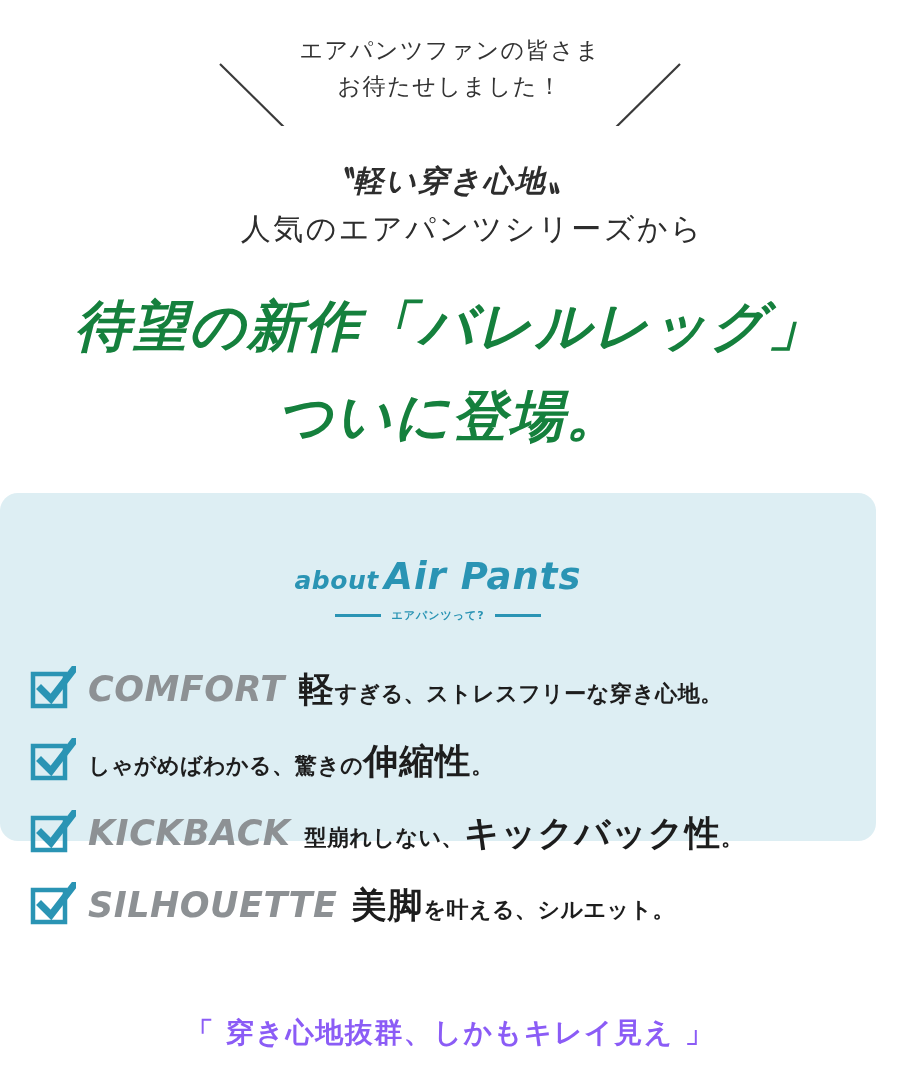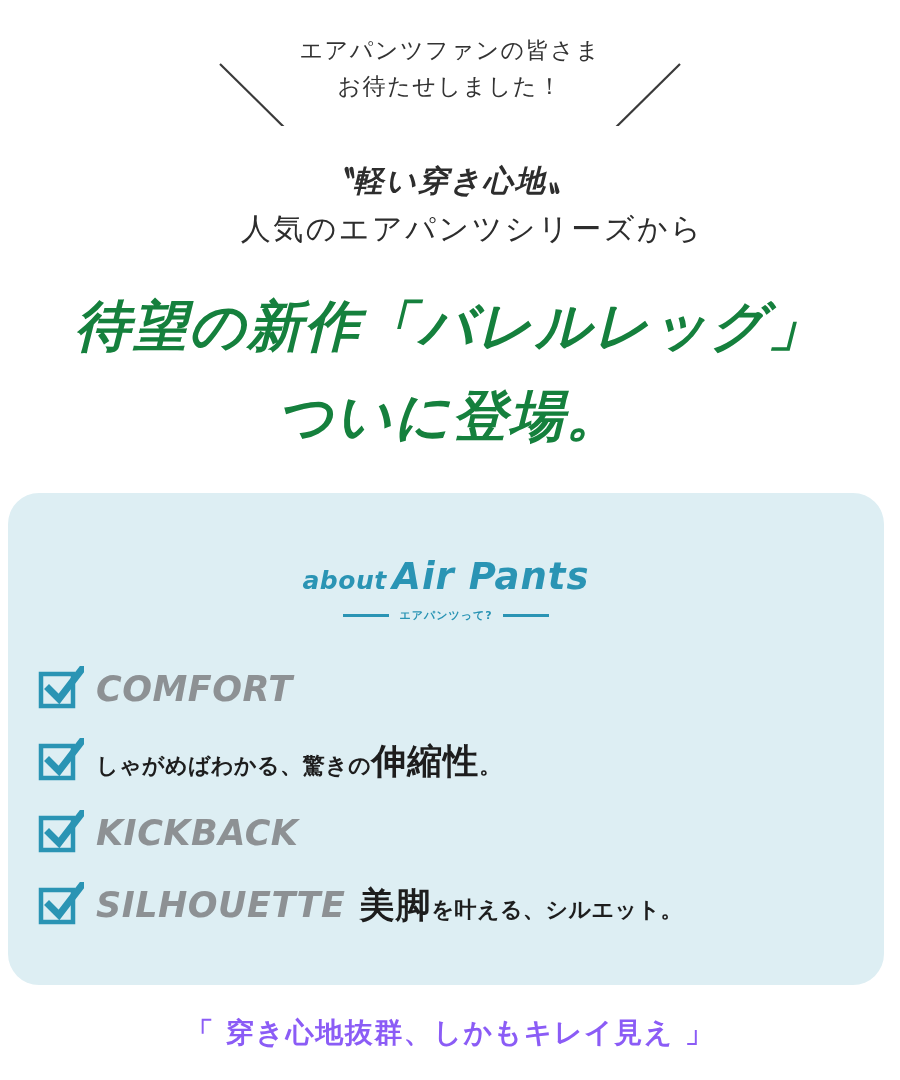--- a/index.html
+++ b/index.html
@@ -102,25 +102,25 @@
     bottom: 4px;
     height: 24px;
     background: #9ed3de;
     z-index: -1;
   }
 
   
   .panel {
     position: absolute;
     top: 493px;
-    left: 8px;
+    left: 0;
     width: 876px;
-    height: 492px;
+    height: 348px;
     background: #ddeef3;
-    border-radius: 31px;
+    border-radius: 18px;
   }
   .panel-head {
     position: absolute;
     top: 62px;
     left: 0;
     width: 876px;
     text-align: center;
   }
   .panel-head .about-line {
     display: block;
@@ -257,20 +257,23 @@
   <div class="features">
 
     <div class="feature-row">
       <span class="check-icon">
         <svg width="46" height="46" viewBox="0 0 46 46">
           <rect x="3" y="8" width="32" height="32" fill="none" stroke="#2a94b4" stroke-width="4.5"></rect>
           <path d="M11 23 L21 33 L44 3" fill="none" stroke="#2a94b4" stroke-width="7" stroke-linecap="square" stroke-linejoin="miter"></path>
         </svg>
       </span>
       <span class="feat-en">COMFORT</span>
+      <span class="feat-jp">
+        <span class="big">軽</span><span>すぎる、ストレスフリーな穿き心地。</span>
+      </span>
     </div>
 
     <div class="feature-row">
       <span class="check-icon">
         <svg width="46" height="46" viewBox="0 0 46 46">
           <rect x="3" y="8" width="32" height="32" fill="none" stroke="#2a94b4" stroke-width="4.5"></rect>
           <path d="M11 23 L21 33 L44 3" fill="none" stroke="#2a94b4" stroke-width="7" stroke-linecap="square" stroke-linejoin="miter"></path>
         </svg>
       </span>
       <span class="feat-jp">
@@ -279,20 +282,23 @@
     </div>
 
     <div class="feature-row">
       <span class="check-icon">
         <svg width="46" height="46" viewBox="0 0 46 46">
           <rect x="3" y="8" width="32" height="32" fill="none" stroke="#2a94b4" stroke-width="4.5"></rect>
           <path d="M11 23 L21 33 L44 3" fill="none" stroke="#2a94b4" stroke-width="7" stroke-linecap="square" stroke-linejoin="miter"></path>
         </svg>
       </span>
       <span class="feat-en">KICKBACK</span>
+      <span class="feat-jp">
+        <span>型崩れしない、</span><span class="big">キックバック性</span><span>。</span>
+      </span>
     </div>
 
     <div class="feature-row">
       <span class="check-icon">
         <svg width="46" height="46" viewBox="0 0 46 46">
           <rect x="3" y="8" width="32" height="32" fill="none" stroke="#2a94b4" stroke-width="4.5"></rect>
           <path d="M11 23 L21 33 L44 3" fill="none" stroke="#2a94b4" stroke-width="7" stroke-linecap="square" stroke-linejoin="miter"></path>
         </svg>
       </span>
       <span class="feat-en">SILHOUETTE</span>

